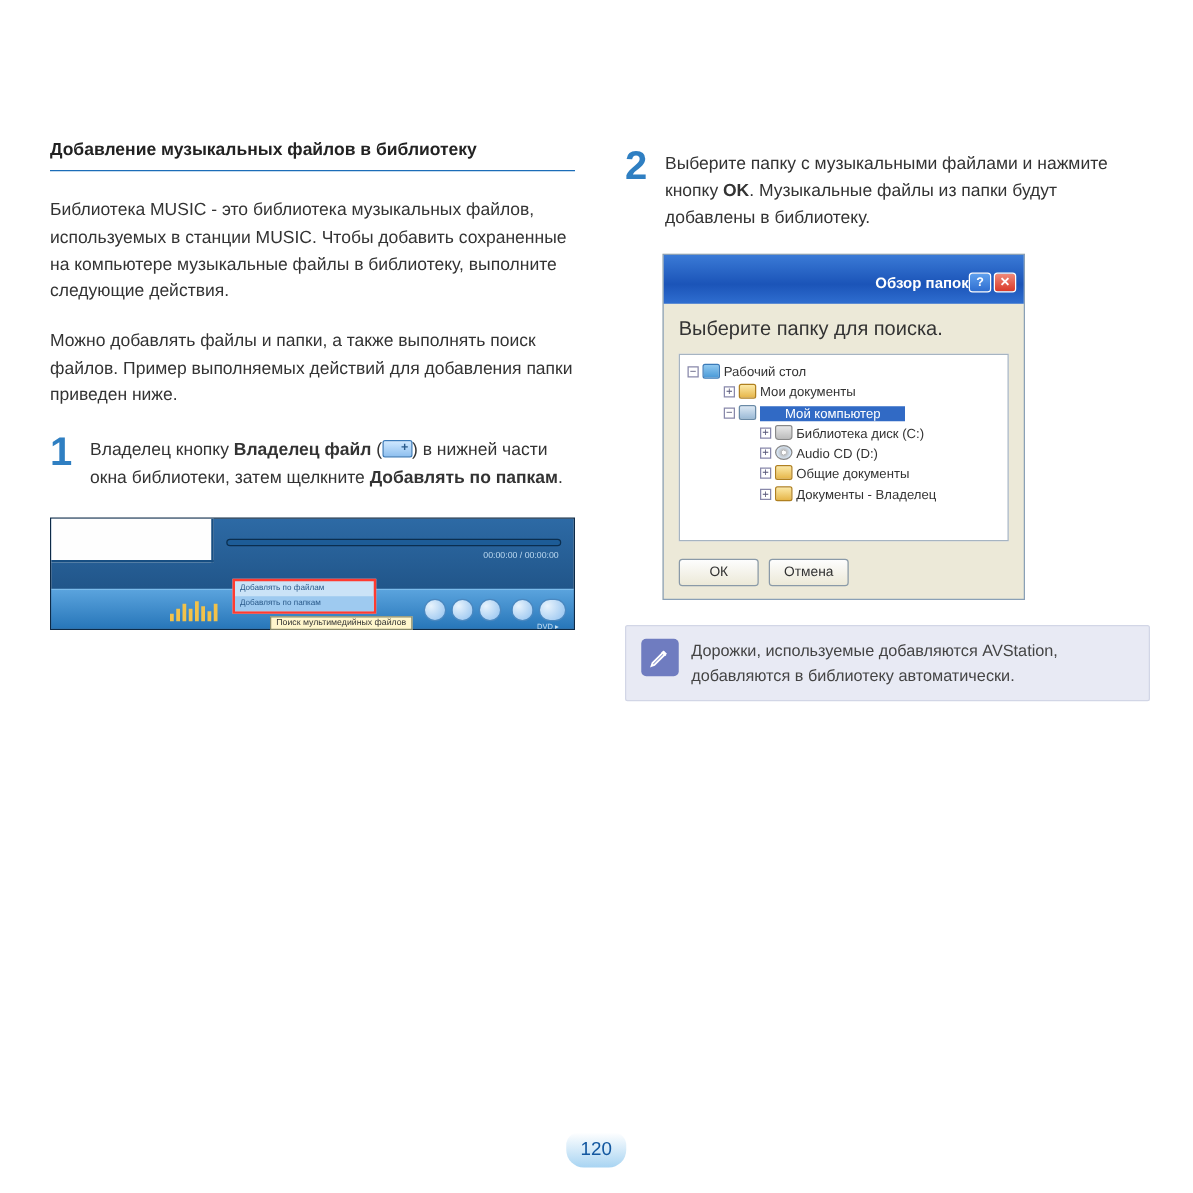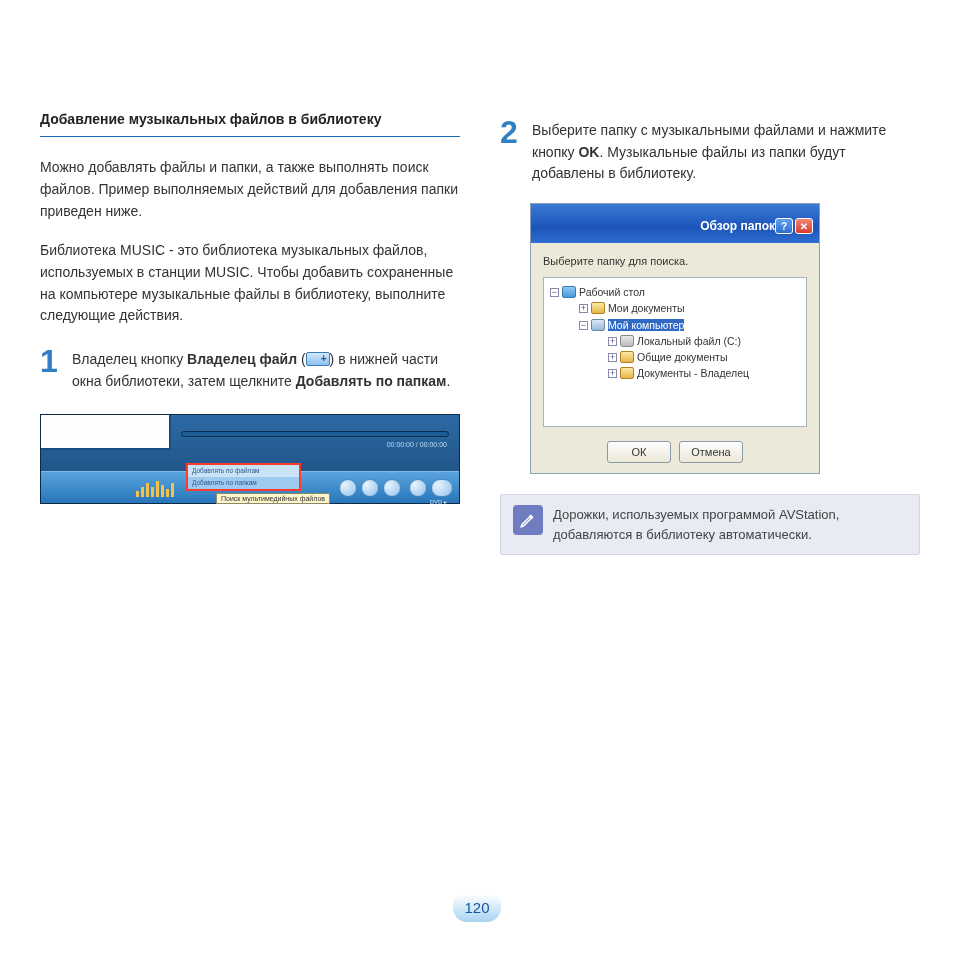--- a/index.html
+++ b/index.html
@@ -195,21 +195,21 @@
   .dialog-tbtn {
     width: 18px; height: 16px;
     border: 1px solid #fff;
     border-radius: 3px;
     display: flex; align-items: center; justify-content: center;
     font-size: 10px;
   }
   .dialog-tbtn.help { background: linear-gradient(#5fa0ee,#2f6ed0); color: #fff; }
   .dialog-tbtn.close { background: linear-gradient(#f08a7a,#d93a2a); color: #fff; font-weight: bold; }
   .dialog-body { padding: 12px 12px 10px 12px; }
-  .dialog-label { font-size: 11px; color: #333; margin-bottom: 10px; }
+  .dialog-label { font-size: 16px; color: #333; margin-bottom: 10px; }
   .tree {
     background: #fff;
     border: 1px solid #a6b4c2;
     height: 150px;
     padding: 6px 4px;
     overflow: auto;
     font-size: 10.5px;
     color: #333;
   }
   .tree ul { list-style: none; margin-left: 29px; }
@@ -236,25 +236,25 @@
   }
   .ico.desktop { background: linear-gradient(#8fc8f0,#4a9ad8); border:1px solid #3a7ab8; }
   .ico.folder { background: linear-gradient(#fce9a6,#e6b64a); border:1px solid #b08020; }
   .ico.computer { background: linear-gradient(#dbe8f4,#9bbad6); border:1px solid #6a8aa6; }
   .ico.disk { background: linear-gradient(#e8e8e8,#bcbcbc); border:1px solid #888; border-radius: 2px 2px 3px 3px; }
   .ico.cd { background: radial-gradient(circle,#fff 20%,#b8b8b8 22%,#d8e8f8 70%,#b0c0d0); border-radius:50%; border:1px solid #888; }
   .ico.network { background: linear-gradient(#bde4c8,#5aaee6); border:1px solid #4a88b0; border-radius:50%; }
   .tree .sel {
     background: #316ac5;
     color: #fff;
-    padding: 0 0;
+    padding: 0 20px;
   }
   .dialog-buttons {
     display: flex;
-    justify-content: center;
+    justify-content: flex-start;
     gap: 8px;
     margin-top: 14px;
   }
   .dialog-btn {
     min-width: 64px;
     height: 22px;
     background: linear-gradient(#fdfdfd,#ece9d8);
     border: 1px solid #8a9aa8;
     border-radius: 3px;
     font-size: 11px;
@@ -279,21 +279,21 @@
     display: flex;
     align-items: center;
     justify-content: center;
     flex-shrink: 0;
   }
   .note-icon svg { width: 18px; height: 18px; }
   .note-text { font-size: 13px; line-height: 1.5; color: #444; }
   
   .pagenum {
     position: absolute;
-    bottom: 32px;
+    bottom: 20px;
     left: 50%;
     transform: translateX(-50%);
     width: 48px;
     height: 28px;
     background: linear-gradient(#fff,#a8d4f2);
     border-radius: 10px 10px 14px 14px;
     text-align: center;
     font-size: 15px;
     color: #1458a0;
     line-height: 28px;
@@ -302,22 +302,22 @@
 </style>
 </head>
 <body>
 
 <div class="page">
 
   <div class="col col-left">
     <h1>Добавление музыкальных файлов в библиотеку</h1>
     <hr class="title-rule">
 
+    <p class="body">Библиотека MUSIC - это библиотека музыкальных файлов, используемых в станции MUSIC. Чтобы добавить сохраненные на компьютере музыкальные файлы в библиотеку, выполните следующие действия.</p>
     <p class="body">Можно добавлять файлы и папки, а также выполнять поиск файлов. Пример выполняемых действий для добавления папки приведен ниже.</p>
-    <p class="body">Библиотека MUSIC - это библиотека музыкальных файлов, используемых в станции MUSIC. Чтобы добавить сохраненные на компьютере музыкальные файлы в библиотеку, выполните следующие действия.</p>
 
     <div class="step">
       <div class="step-num">1</div>
       <div class="step-text">
         <span>Владелец кнопку </span><b>Владелец файл</b><span> (</span><span class="inline-icon"></span><span>) в нижней части окна библиотеки, затем щелкните </span><b>Добавлять по папкам</b><span>.</span>
       </div>
     </div>
 
     <div class="player-shot">
       <div class="player-panel"></div>
@@ -367,21 +367,22 @@
       </div>
       <div class="dialog-body">
         <div class="dialog-label">Выберите папку для поиска.</div>
         <div class="tree">
           <ul>
             <li><span class="exp">−</span><span class="ico desktop"></span><span>Рабочий стол</span>
               <ul>
                 <li><span class="exp">+</span><span class="ico folder"></span><span>Мои документы</span></li>
                 <li><span class="exp">−</span><span class="ico computer"></span><span class="sel">Мой компьютер</span>
                   <ul>
-                    <li><span class="exp">+</span><span class="ico disk"></span><span>Локальный файл (C:)</span></li>
+                    <li><span class="exp">+</span><span class="ico disk"></span><span>Библиотека диск (C:)</span></li>
+                    <li><span class="exp">+</span><span class="ico cd"></span><span>Audio CD (D:)</span></li>
                     <li><span class="exp">+</span><span class="ico folder"></span><span>Общие документы</span></li>
                     <li><span class="exp">+</span><span class="ico folder"></span><span>Документы - Владелец</span></li>
                   </ul>
                 </li>
               </ul>
             </li>
           </ul>
         </div>
         <div class="dialog-buttons">
           <button class="dialog-btn">ОК</button>
@@ -390,18 +391,18 @@
       </div>
     </div>
 
     <div class="note">
       <div class="note-icon">
         <svg viewBox="0 0 24 24" fill="none" stroke="#fff" stroke-width="2">
           <path d="M3 21l3-1 12-12-2-2L4 18l-1 3z"></path>
           <path d="M14 6l4 4"></path>
         </svg>
       </div>
-      <div class="note-text">Дорожки, используемых программой AVStation, добавляются в библиотеку автоматически.</div>
+      <div class="note-text">Дорожки, используемые добавляются AVStation, добавляются в библиотеку автоматически.</div>
     </div>
   </div>
 </div>
 
 <div class="pagenum">120</div>
 
 </body></html>

